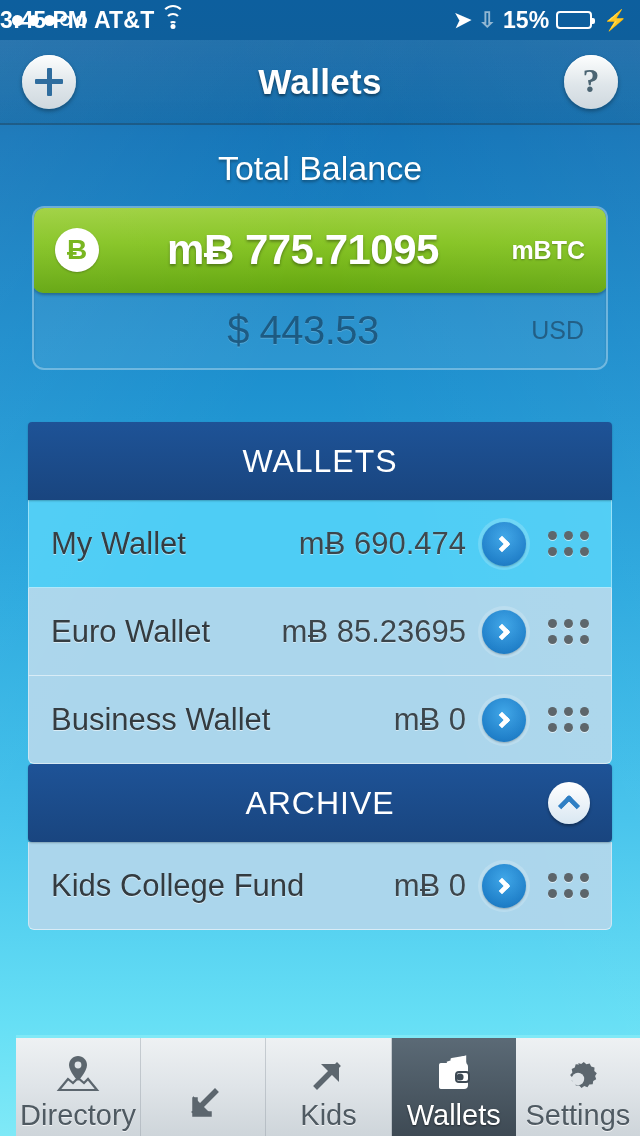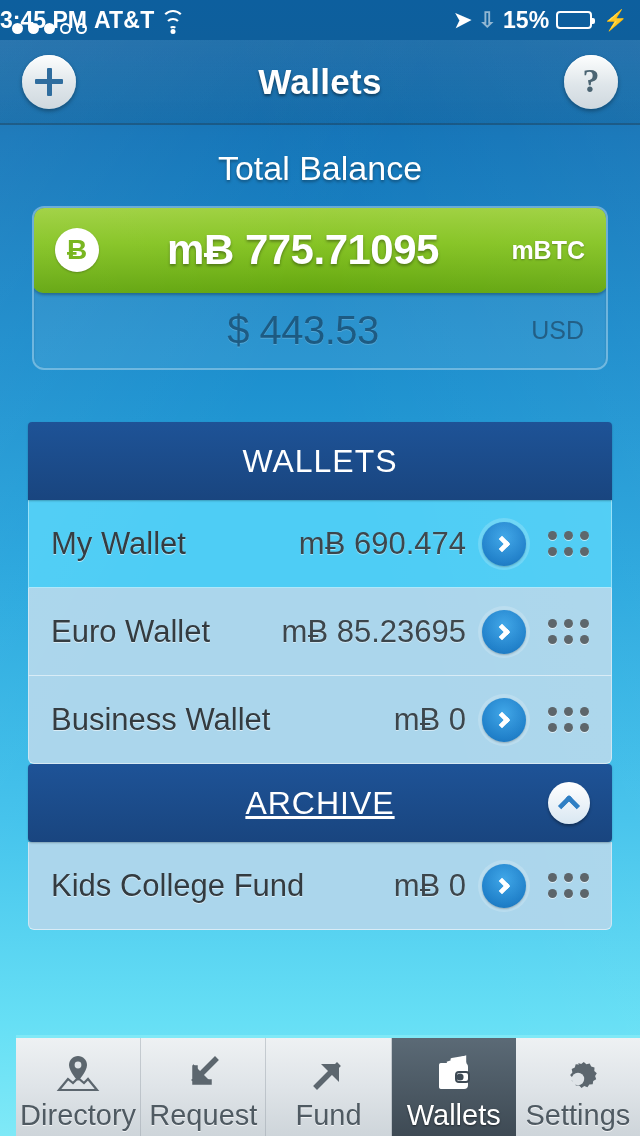--- a/index.html
+++ b/index.html
@@ -32,21 +32,21 @@
   .statusbar {
     position: relative;
     height: 40px;
     display: flex; align-items: center;
     padding: 0 12px;
     color: #ffffff;
     font-size: 23px;
     font-weight: bold;
     background: linear-gradient(180deg,#0d5f9e 0%, #0e5f9c 100%);
   }
-  .sb-left { display: flex; align-items: flex-end; gap: 7px; flex: 1; }
+  .sb-left { display: flex; align-items: center; gap: 7px; flex: 1; }
   .sb-center { position:absolute; left:0; right:0; text-align:left; font-size:23px;}
   .sb-right { display: flex; align-items: center; gap: 7px; margin-left:auto; z-index:2;}
   .dots { display: flex; gap: 5px; align-items: center; }
   .dot { width: 11px; height: 11px; border-radius: 50%; background: #fff; }
   .dot.hollow { background: transparent; border: 2px solid #fff; width: 11px; height: 11px;}
   .carrier { font-size: 23px; letter-spacing: .2px; }
   .wifi { width: 24px; height: 18px; position: relative; }
   .wifi i {
     position:absolute; left:50%; bottom:0; transform:translateX(-50%);
     border: 2.4px solid #fff; border-bottom-color: transparent;
@@ -356,21 +356,21 @@
           <span></span>
           <span></span>
           <span></span>
           <span></span>
           <span></span>
           <span></span>
         </span>
       </div>
     </div>
 
-  <div class="section-head" style="border-radius:4px;margin-top:0;text-decoration:underline;">
+  <div class="section-head" style="border-radius:4px;margin-top:0;">
     <span>ARCHIVE</span>
     <span class="collapse-btn">
       <span class="chev-up"></span>
     </span>
   </div>
   <div id="archive-rows">
       <div class="wallet-row">
         <span class="w-name">Kids College Fund</span>
         <span class="w-amount">mɃ 0</span>
         <span class="go-btn">
@@ -400,30 +400,29 @@
       </span>
       <span class="tab-label">Directory</span>
     </div>
     <div class="tab">
       <span class="tab-icon">
         <svg width="44" height="44" viewBox="0 0 44 44">
           <path d="M34 8 14 28M14 16v14h14" stroke="currentColor" stroke-width="5.5" fill="none" stroke-linecap="square"></path>
           <path d="M12 30h18L12 12z" fill="currentColor"></path>
         </svg>
       </span>
-      <span class="tab-label">Request</span>
     </div>
     <div class="tab">
       <span class="tab-icon">
         <svg width="44" height="44" viewBox="0 0 44 44">
           <path d="M10 34 30 14" stroke="currentColor" stroke-width="5.5" fill="none" stroke-linecap="square"></path>
           <path d="M32 12H14l18 18z" fill="currentColor"></path>
         </svg>
       </span>
-      <span class="tab-label">Fund</span>
+      <span class="tab-label">Kids</span>
     </div>
     <div class="tab active">
       <span class="tab-icon">
         <svg width="46" height="46" viewBox="0 0 46 46">
           <path d="M16 12 34 6v8" fill="none" stroke="currentColor" stroke-width="2.4"></path>
           <rect x="20" y="6" width="15" height="11" rx="1.5" fill="currentColor" transform="rotate(-10 27 11)"></rect>
           <rect x="8" y="12" width="29" height="26" rx="4" fill="currentColor"></rect>
           <rect x="8" y="12" width="6" height="26" rx="2" fill="currentColor"></rect>
           <circle cx="29" cy="26" r="3.6" fill="#3e4a54"></circle>
           <rect x="25" y="21" width="13" height="10" rx="3" fill="none" stroke="#3e4a54" stroke-width="2"></rect>

